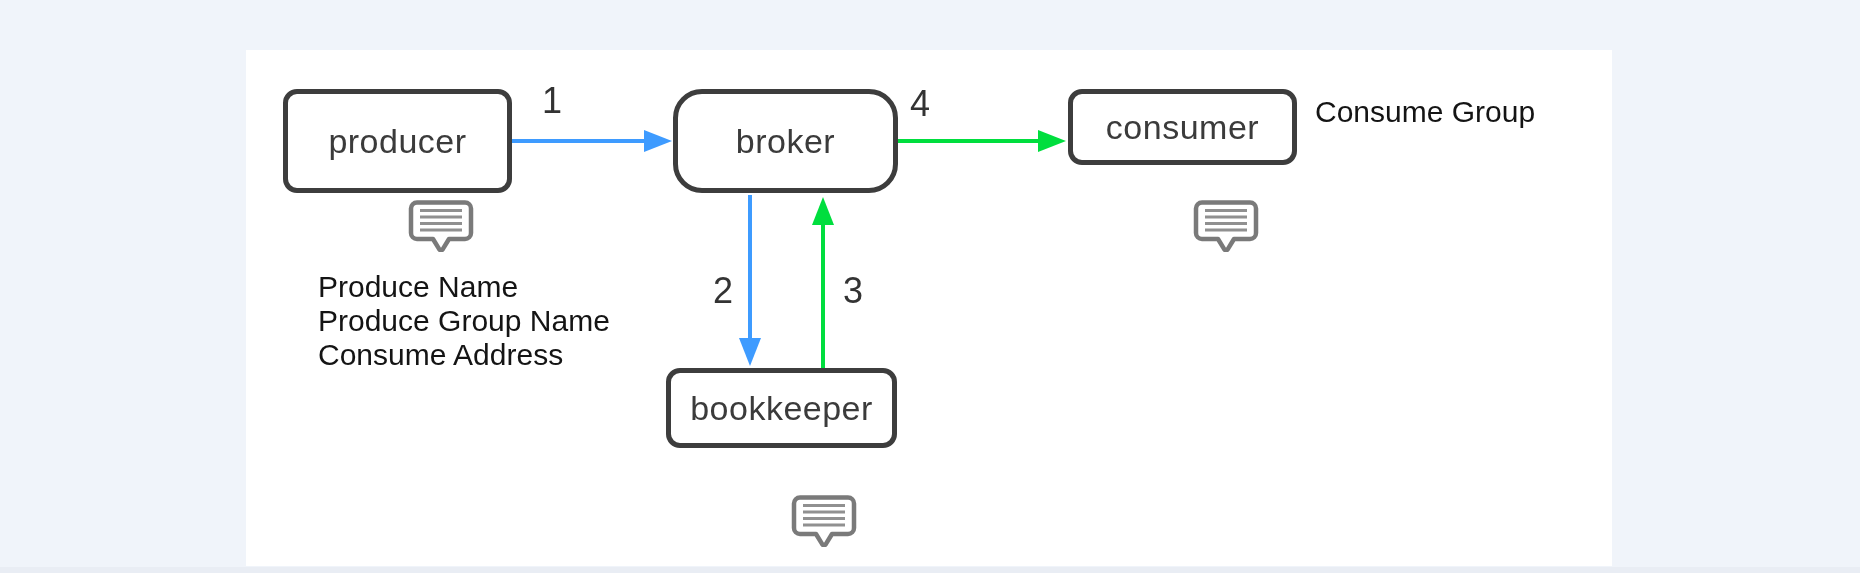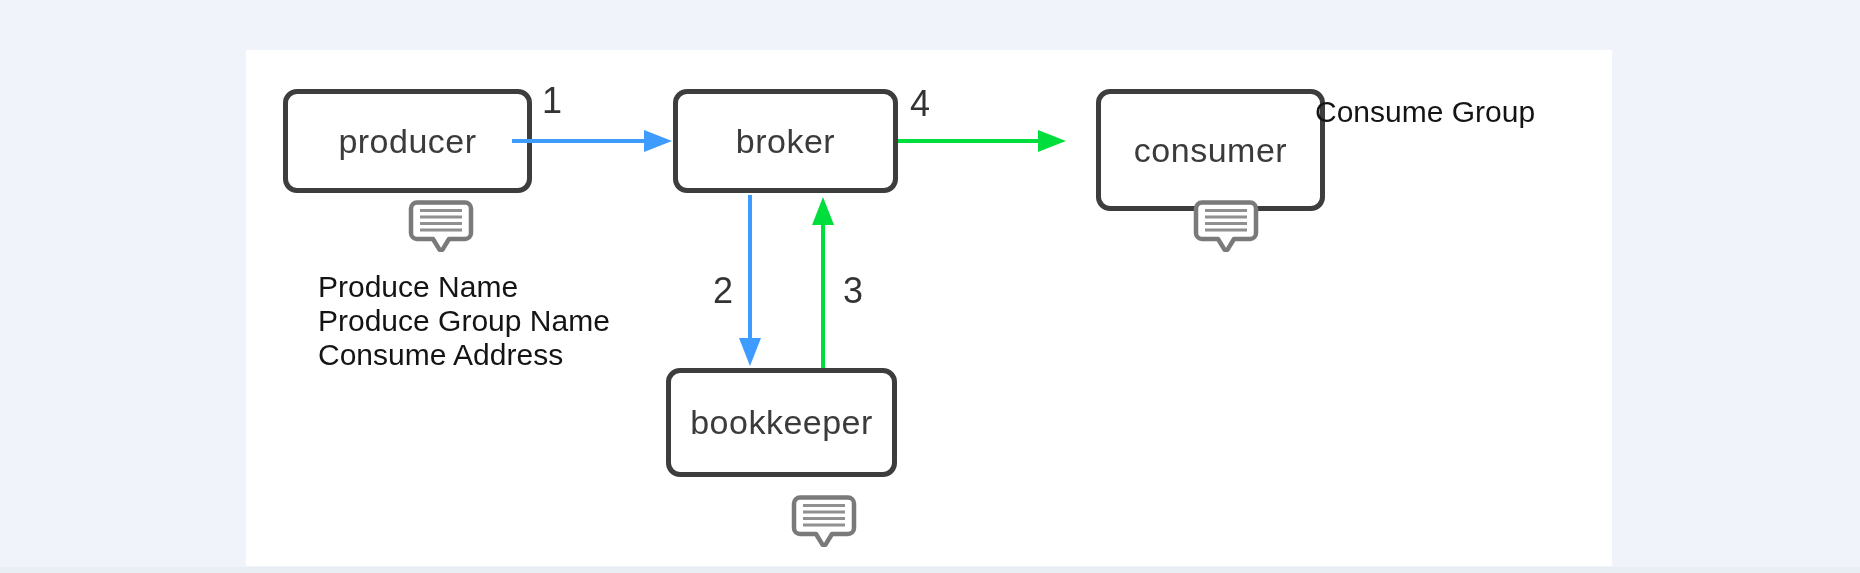--- a/index.html
+++ b/index.html
@@ -22,24 +22,24 @@
 
   
   .node {
     position:absolute; box-sizing:border-box;
     border:5px solid var(--box-border, #3d3d3d);
     border-radius:14px; background:#fff;
     display:flex; align-items:center; justify-content:center;
     font-size:34px; color: var(--box-text, #3b3b3b);
     letter-spacing:0.5px;
   }
-  .node-producer   { left:283px;  top:89px;  width:249px; height:104px; }
-  .node-broker     { left:673px;  top:89px;  width:225px; height:104px; }
-  .node-consumer   { left:1068px; top:89px;  width:229px; height:122px;margin-left:28px; }
-  .node-bookkeeper { left:666px;  top:368px; width:231px; height:109px; }
+  .node-producer   { left:283px;  top:89px;  width:229px; height:104px; }
+  .node-broker     { left:673px;  top:89px;  width:225px; height:104px;border-radius:29px; }
+  .node-consumer   { left:1068px; top:89px;  width:229px; height:76px; }
+  .node-bookkeeper { left:666px;  top:368px; width:231px; height:80px; }
 
   
   .blue  { --c: var(--arrow-blue, #3e9bff); }
   .green { --c: var(--arrow-green, #00de3e); }
   .line { position:absolute; background:var(--c); }
   .line.h { height:4px; }
   .line.v { width:4px; }
   .head { position:absolute; width:0; height:0; }
   .head.right { border-top:11px solid transparent; border-bottom:11px solid transparent; border-left:28px solid var(--c); }
   .head.down  { border-left:11px solid transparent; border-right:11px solid transparent; border-top:28px solid var(--c); }

